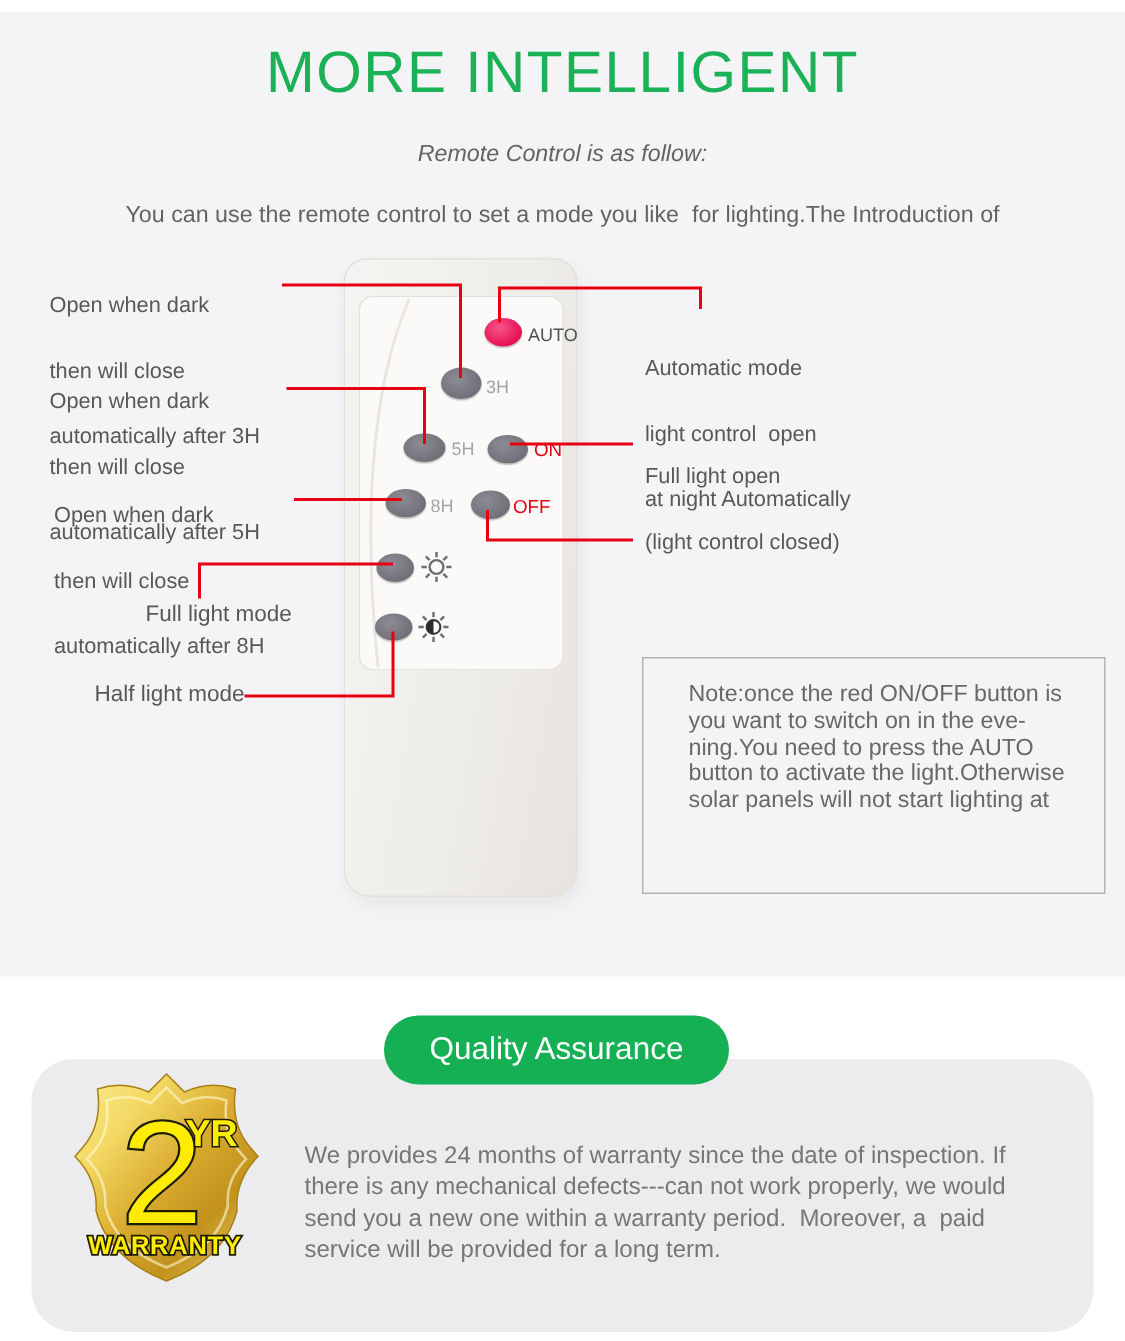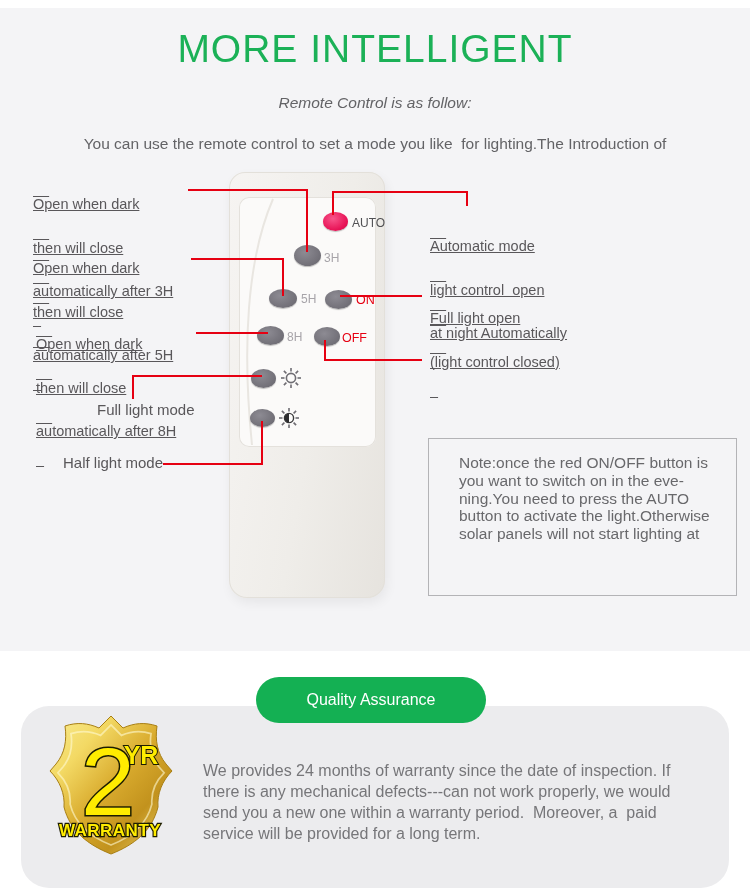--- a/index.html
+++ b/index.html
@@ -3,38 +3,38 @@
 <meta charset="utf-8">
 <style>
   html,body{margin:0;padding:0;background:#ffffff;}
   .page{position:relative;width:750px;height:894px;background:#ffffff;overflow:hidden;
         font-family:"Liberation Sans","DejaVu Sans",sans-serif;}
   .abs{position:absolute;}
   .band-top{left:0;top:8px;width:750px;height:643px;background:#f4f4f6;}
   .title{left:0;top:27px;width:750px;text-align:center;font-size:39px;letter-spacing:1px;color:#1bb157;}
   .subtitle{width:750px;text-align:center;font-size:15.5px;color:#636366;white-space:pre;}
   .sub1{left:0;top:94px;margin-top:41px;} .sub2{left:0;top:94px;font-style:italic;}
-  .lbl{font-size:14.5px;line-height:14.5px;color:#59575a;white-space:pre;text-decoration:underline;}
+  .lbl{font-size:14.5px;line-height:14.5px;color:#59575a;white-space:pre;}
   .mode-lbl{font-size:15px;color:#59575a;white-space:pre;}
   .note-box{left:428px;top:438px;width:309px;height:158px;border:1px solid #b3b3b6;box-sizing:border-box;
             padding:15px 4px 0 30px;font-size:15.5px;line-height:17.8px;color:#68686b;}
   .note-box div{white-space:pre;}
   .remote-body{left:229px;top:172px;width:156px;height:426px;border-radius:16px 16px 18px 18px;
                background:linear-gradient(100deg,#f6f4f2 0%,#efede9 55%,#e6e3de 100%);
                box-shadow:inset 0 0 0 1px #e3e0da, 2px 5px 12px rgba(0,0,0,0.06);}
   .remote-panel{left:239px;top:197px;width:137px;height:250px;border-radius:10px;background:#fbfaf9;
                 box-shadow:inset 0 0 0 1px #e4e1dc;}
   .btn{border-radius:50%;background:radial-gradient(ellipse at 40% 35%,#8d8b93,#716f77 70%,#5f5d65);
        box-shadow:0 1px 1px rgba(0,0,0,0.25);}
   .btn-auto{background:radial-gradient(ellipse at 40% 35%,#f8558b,#e81457 65%,#c90b49);}
   .btn-label{font-size:12px;color:#a7a4a9;white-space:pre;}
   .btn-label.dark{color:#515154;}
   .btn-label.red{color:#e60012;font-size:12.5px;}
   .pill{left:256px;top:677px;width:230px;height:46px;border-radius:23px;background:#14b053;
-        color:#ffffff;font-size:16px;text-align:center;line-height:46px;}
+        color:#ffffff;font-size:21px;text-align:center;line-height:46px;}
   .card{left:21px;top:706px;width:708px;height:182px;border-radius:28px;background:#ececee;}
   .warranty-text{left:203px;top:760px;width:525px;font-size:16px;line-height:21px;color:#767679;}
   .warranty-text div{white-space:pre;}
   svg{display:block;}
 </style>
 </head>
 <body>
 
 <div class="page">
 

